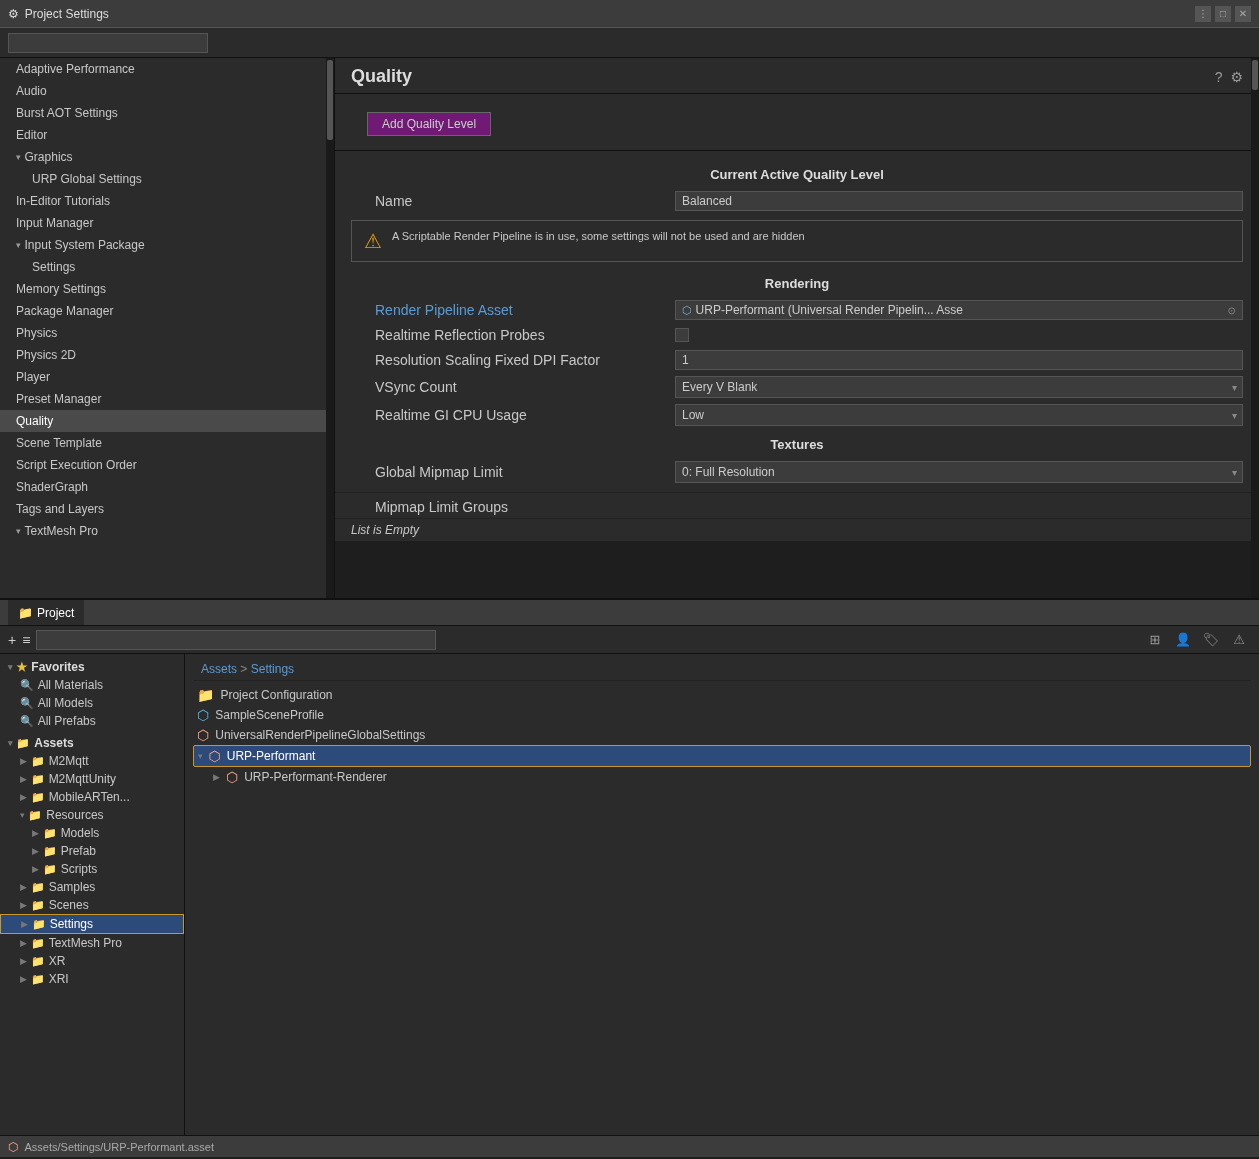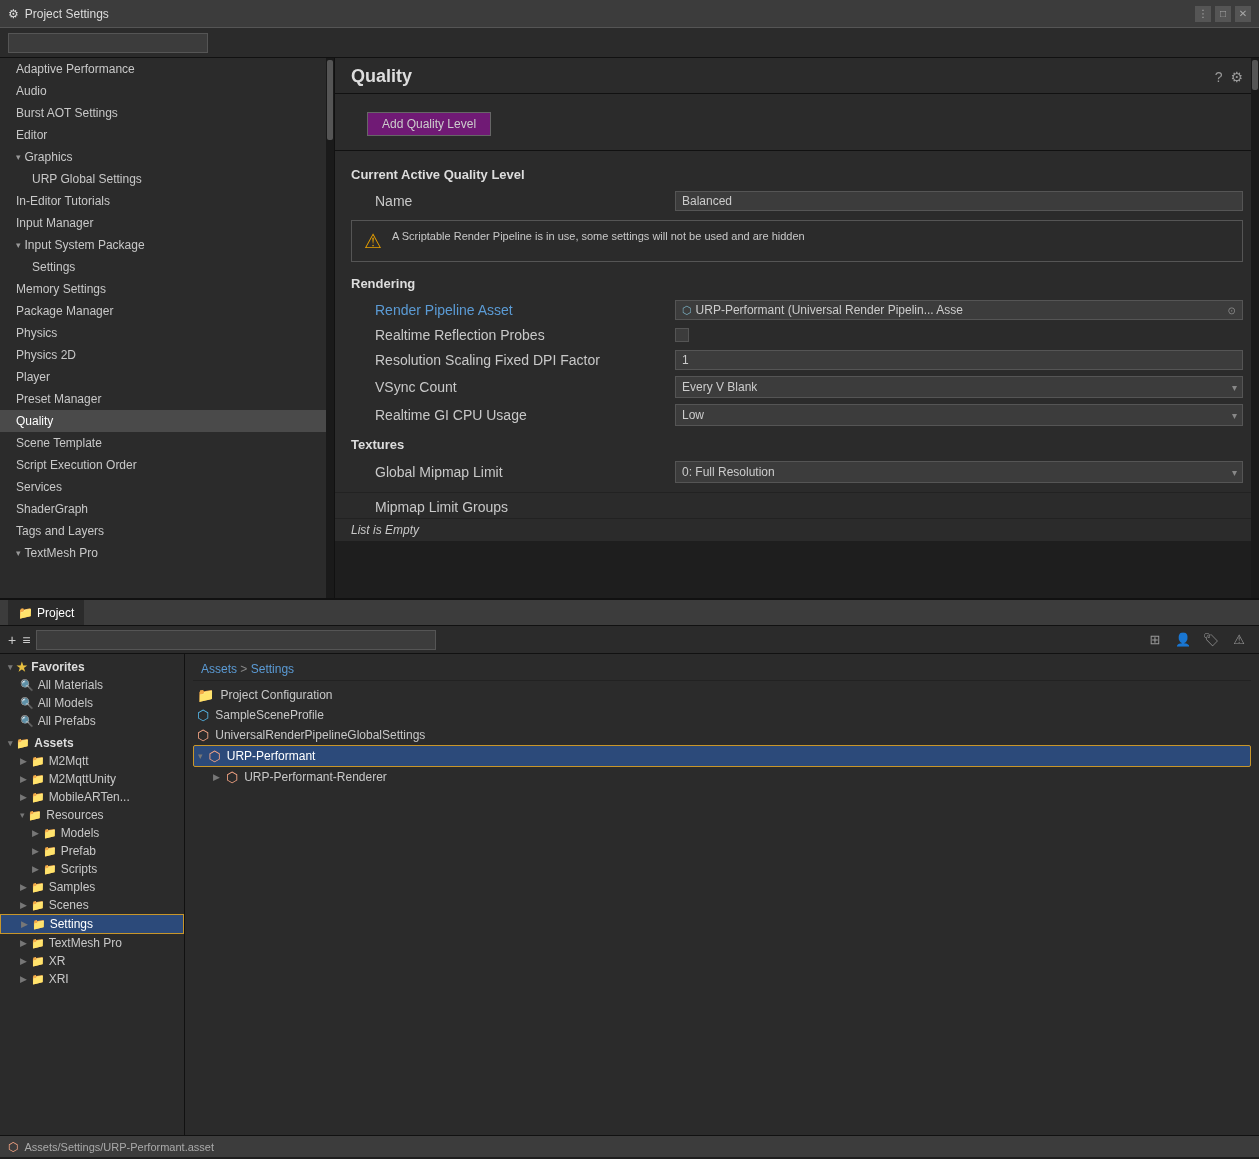--- a/index.html
+++ b/index.html
@@ -160,20 +160,21 @@
       height: 1px;
       background: #111;
       margin: 0 0 8px;
     }
 
     .section-label {
       font-size: 13px;
       font-weight: bold;
       color: #ddd;
       padding: 8px 16px 6px;
+      text-align: center;
     }
 
     .field-row {
       display: flex;
       align-items: center;
       padding: 3px 16px;
       min-height: 24px;
     }
     .field-label {
       color: #c8c8c8;
@@ -532,23 +533,20 @@
     <div class="sidebar-item active">
       <span>Quality</span>
     </div>
     <div class="sidebar-item">
       <span>Scene Template</span>
     </div>
     <div class="sidebar-item">
       <span>Script Execution Order</span>
     </div>
     <div class="sidebar-item">
-      <span>Services</span>
-    </div>
-    <div class="sidebar-item">
       <span>ShaderGraph</span>
     </div>
     <div class="sidebar-item">
       <span>Tags and Layers</span>
     </div>
     <div class="sidebar-item">
       <span class="triangle-down">▾</span>
       <span>TextMesh Pro</span>
     </div>
 

